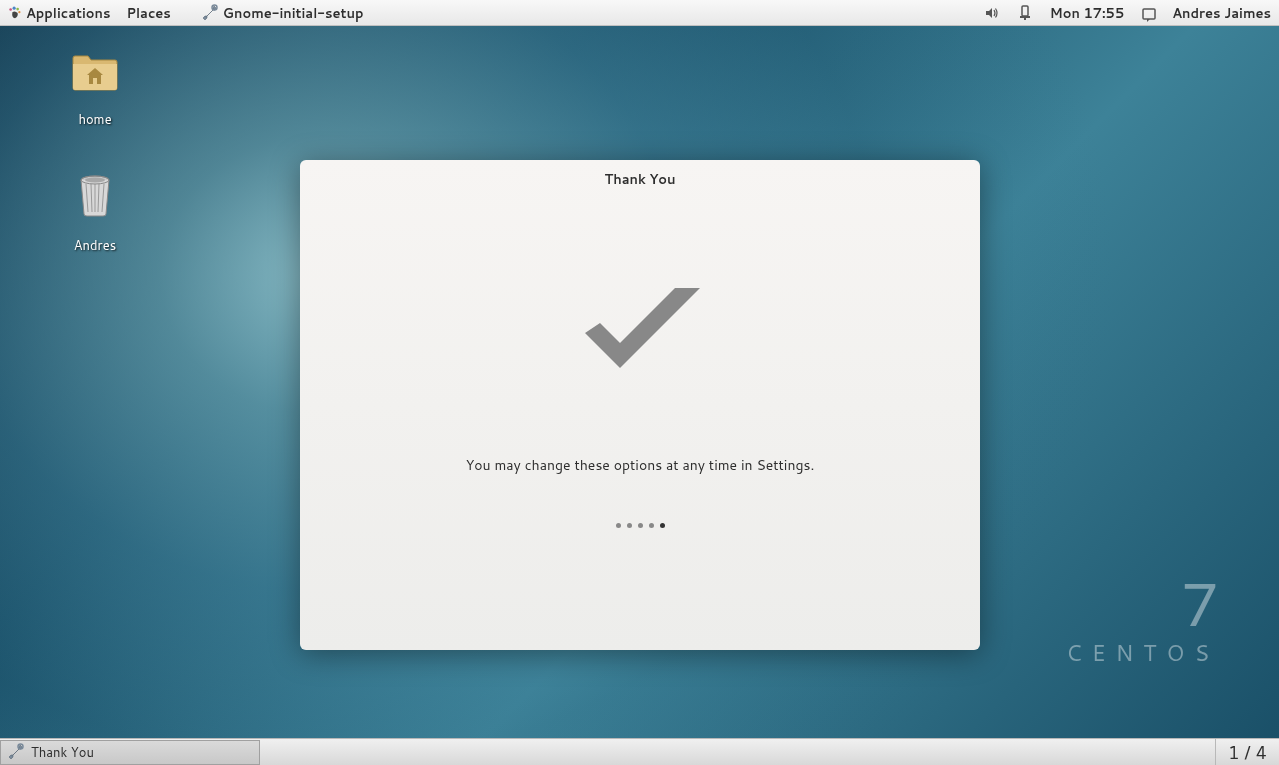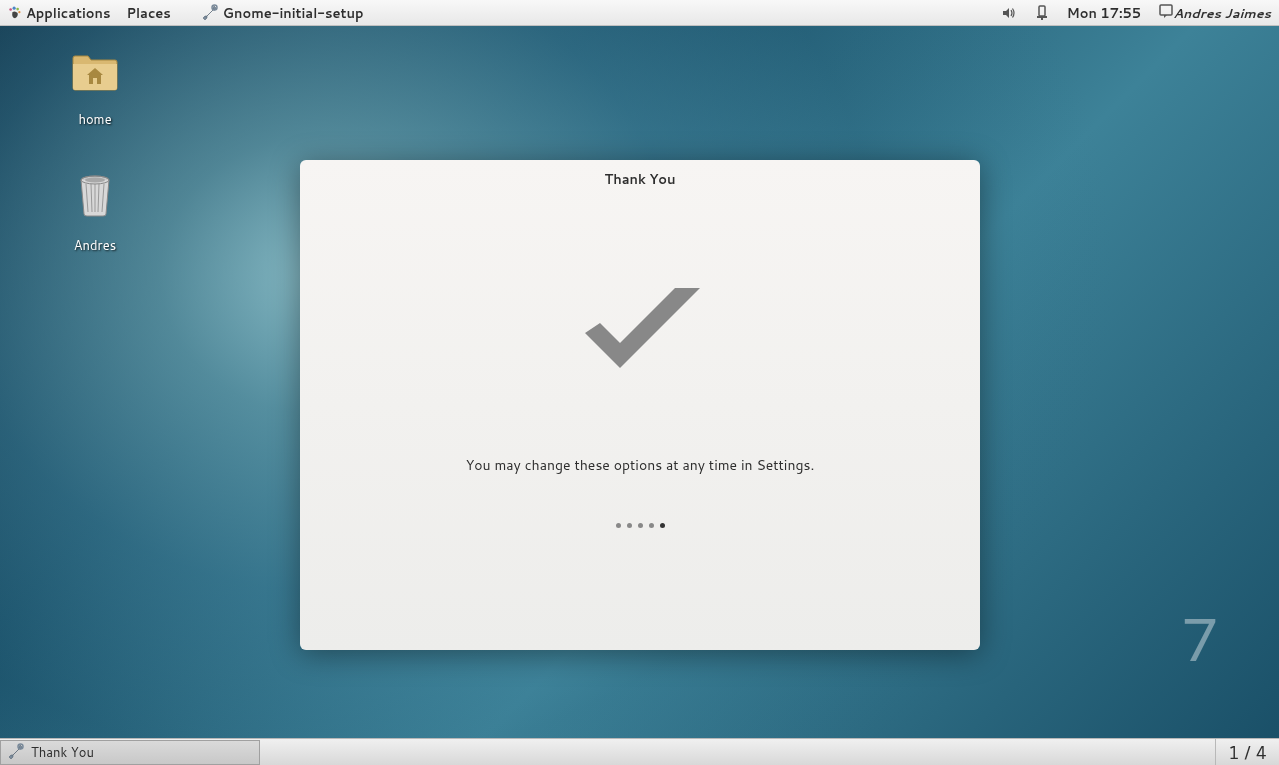--- a/index.html
+++ b/index.html
@@ -65,23 +65,22 @@
     
     .panel-right {
       margin-left: auto;
       display: flex;
       align-items: center;
       gap: 18px;
     }
     
     .user-section {
       display: flex;
-      align-items: flex-start;
-      gap: 0;
-      font-style: italic;
+      align-items: flex-end;
+      gap: 16px;
     }
     
     
     .desktop {
       position: absolute;
       top: 26px;
       left: 0;
       right: 0;
       bottom: 27px;
       background: radial-gradient(ellipse 800px 700px at 25% 35%, 
@@ -333,20 +332,21 @@
         <line x1="29" y1="10" x2="27" y2="38" stroke="#999" stroke-width="1"></line>
         <ellipse cx="20" cy="6" rx="14" ry="4" fill="none" stroke="#888" stroke-width="1"></ellipse>
         <ellipse cx="20" cy="6" rx="10" ry="2.5" fill="#a8a8a8"></ellipse>
       </svg>
       <span class="desktop-icon-label">Andres</span>
     </div>
   </div>
 
   <div class="centos-brand">
     <div class="centos-7">7</div>
+    <div class="centos-name">CENTOS</div>
   </div>
 
   <div class="dialog">
     <div class="dialog-title">Thank You</div>
 
     <div class="checkmark-container">
       <svg width="150" height="120" viewBox="0 0 150 120">
         <path d="M 20 65 L 55 100 L 135 20 L 110 20 L 55 75 L 35 55 Z" fill="#888888"></path>
       </svg>
     </div>

